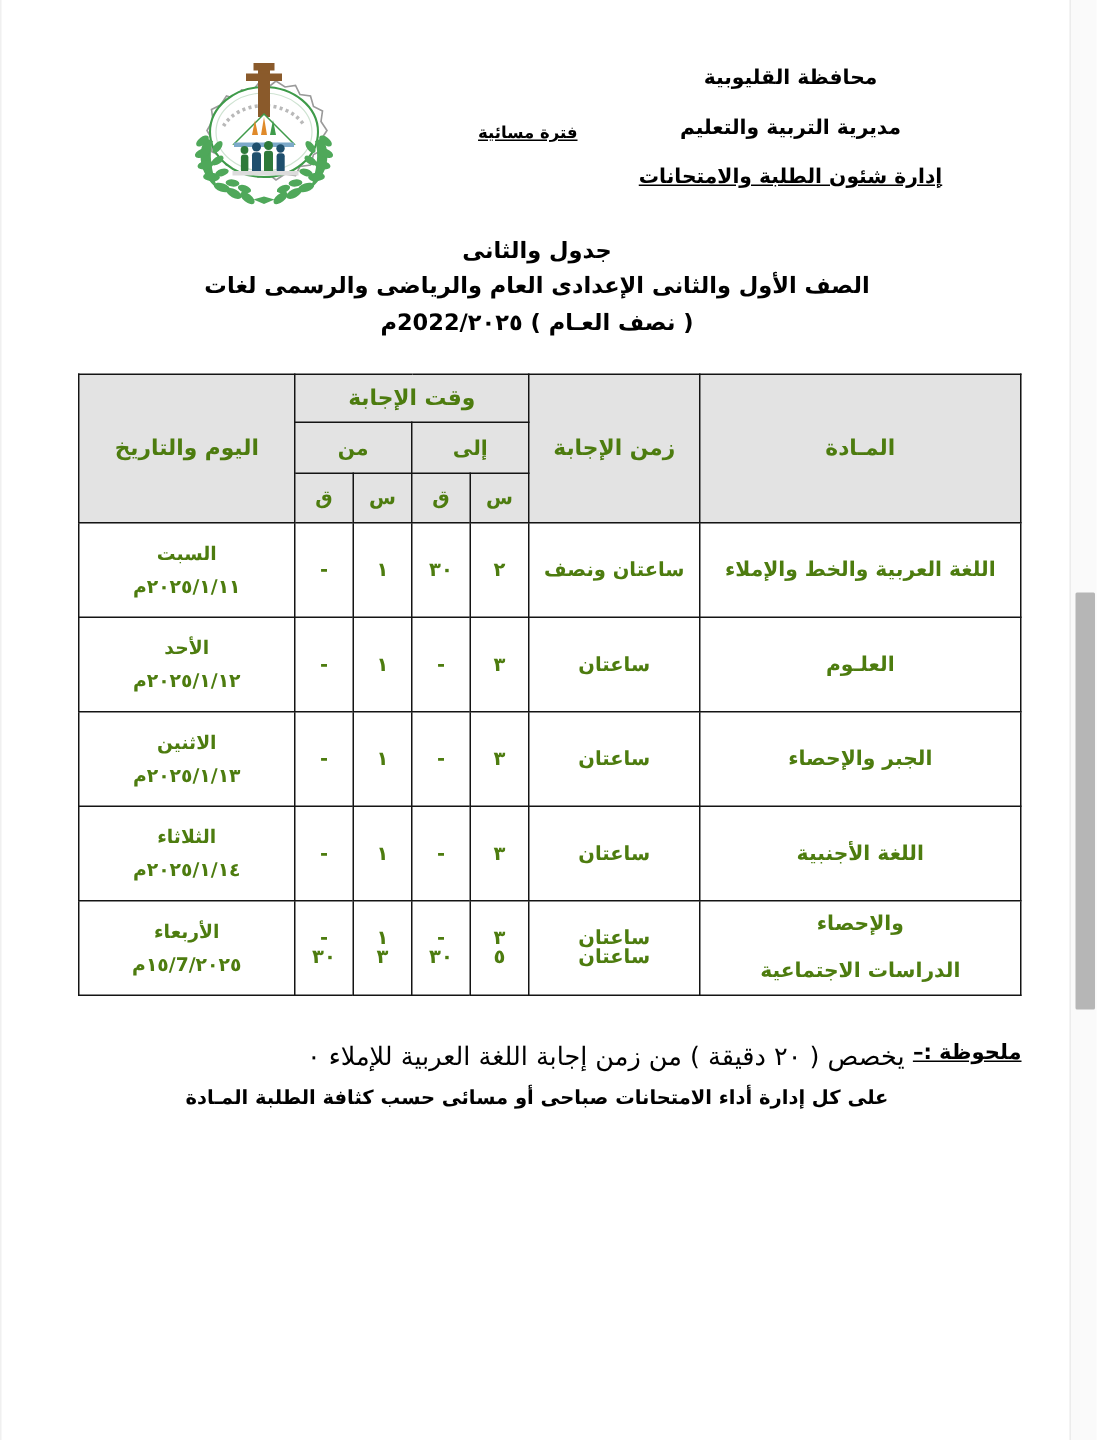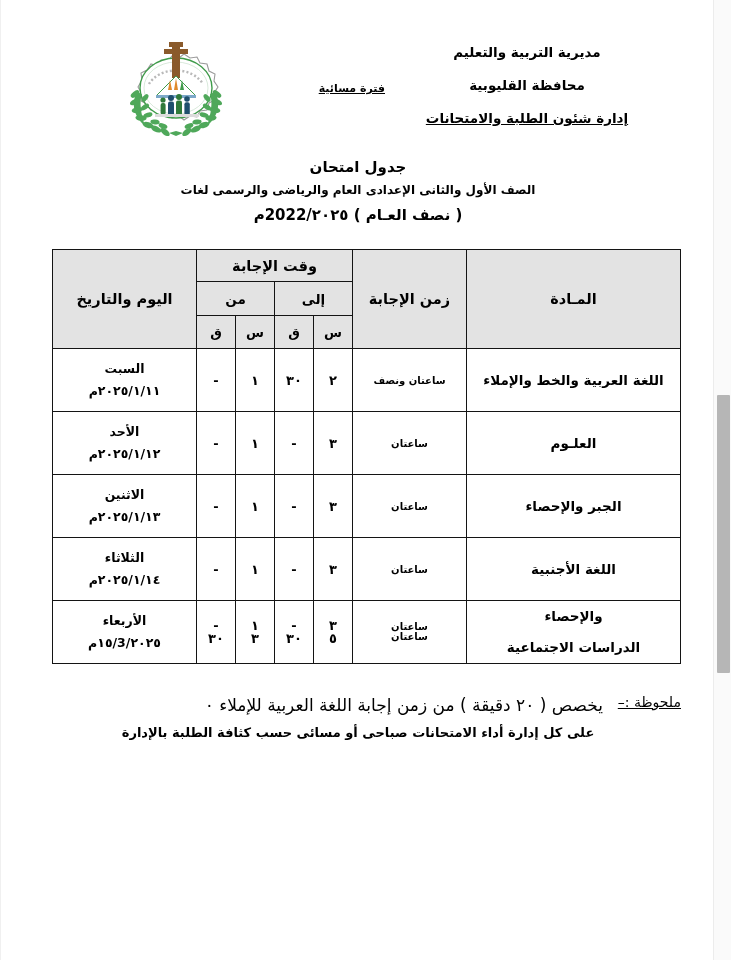--- a/index.html
+++ b/index.html
@@ -92,21 +92,21 @@
     left: 0;
     width: 714px;
     text-align: center;
   }
   .title-1 {
     font-size: 15px;
     font-weight: bold;
     line-height: 22px;
   }
   .title-2 {
-    font-size: 12px;
+    font-size: 15px;
     font-weight: bold;
     line-height: 25px;
   }
   .title-3 {
     font-size: 15px;
     font-weight: bold;
     line-height: 24px;
     letter-spacing: 1px;
   }
 
@@ -122,40 +122,40 @@
     width: 628px;
     table-layout: fixed;
     background: #ffffff;
   }
   table.sched th, table.sched td {
     border: 1.6px solid #141414;
     text-align: center;
     vertical-align: middle;
     padding: 0;
     font-weight: bold;
-    color: #000000;
+    color: #4d7c0f;
   }
   table.sched thead th {
     background: #e3e3e3;
   }
   .th-main   { font-size: 14.5px; }
   .th-sub    { font-size: 13.5px; }
   .th-unit   { font-size: 13px; }
 
   .col-subject  { width: 214px; }
   .col-duration { width: 114px; }
   .col-n        { width: 39px; }
   .col-day      { width: 144px; }
 
   .row-h1 { height: 32px; }
   .row-h2 { height: 34px; }
   .row-h3 { height: 33px; }
 
   td.cell-subject  { font-size: 13.5px; height: 62px; }
-  td.cell-duration { font-size: 10px; }
+  td.cell-duration { font-size: 13px; }
   td.cell-num      { font-size: 13px; }
   td.cell-day      { font-size: 12.5px; line-height: 22px; margin-top: 28px; }
 
   .day-name { display: block; }
   .day-date { display: block; }
 
   
   .split { display: flex; flex-direction: column; height: 100%; }
   .split > span {
     flex: 1 1 50%;
@@ -177,21 +177,21 @@
     height: 26px;
     font-size: 13.5px;
     font-weight: bold;
   }
   .note-label {
     position: absolute;
     right: 0;
     top: 0;
     text-decoration: underline;
     font-size: 14px;
-    font-weight: normal;
+    font-weight: bold;
   }
   .note-text-1 {
     position: absolute;
     right: 78px;
     top: 1px;
     font-size: 17px;
     font-weight: normal;
     white-space: nowrap;
   }
   .note-line-2 {
@@ -275,30 +275,30 @@
             <ellipse cx="93" cy="75" rx="4.6" ry="2.4" transform="rotate(16 93 75)"></ellipse>
             <ellipse cx="86" cy="82" rx="4.6" ry="2.4" transform="rotate(-6 86 82)"></ellipse>
             <ellipse cx="78" cy="86" rx="4.6" ry="2.4" transform="rotate(-20 78 86)"></ellipse>
           </g>
           <path d="M58 93 L65 96 L72 93 L65 91 Z"></path>
         </g>
       </svg>
     </div>
 
     <div class="org-lines">
+      <div>محافظة القليوبية</div>
       <div>مديرية التربية والتعليم</div>
-      <div>محافظة القليوبية</div>
       <div class="org-underline">إدارة شئون الطلبة والامتحانات</div>
     </div>
 
     <div class="period-tag">فترة مسائية</div>
   </div>
 
   <div class="titles">
-    <div class="title-1">جدول امتحان</div>
+    <div class="title-1">جدول والثانى</div>
     <div class="title-2">الصف الأول والثانى الإعدادى العام والرياضى والرسمى لغات</div>
     <div class="title-3">( نصف العـام ) 2022/٢٠٢٥م</div>
   </div>
 
   <div class="table-wrap">
     <table class="sched">
       <colgroup>
         <col class="col-subject">
         <col class="col-duration">
         <col class="col-n">
@@ -411,33 +411,33 @@
             </div>
           </td>
           <td class="cell-num">
             <div class="split">
               <span>-</span>
               <span>٣٠</span>
             </div>
           </td>
           <td class="cell-day">
             <span class="day-name">الأربعاء</span>
-            <span class="day-date">٢٠٢٥/3/١٥م</span>
+            <span class="day-date">٢٠٢٥/7/١٥م</span>
           </td>
         </tr>
 
       </tbody>
     </table>
   </div>
 
   <div class="notes">
     <div class="note-line-1">
       <span class="note-label">ملحوظة :–</span>
       <span class="note-text-1">يخصص ( ٢٠ دقيقة ) من زمن إجابة اللغة العربية للإملاء ٠</span>
     </div>
-    <div class="note-line-2">على كل إدارة أداء الامتحانات صباحى أو مسائى حسب كثافة الطلبة بالإدارة</div>
+    <div class="note-line-2">على كل إدارة أداء الامتحانات صباحى أو مسائى حسب كثافة الطلبة المـادة</div>
   </div>
 
 </div>
 
 <div class="scrollbar-track">
   <div class="scrollbar-thumb"></div>
 </div>
 
 </body></html>

